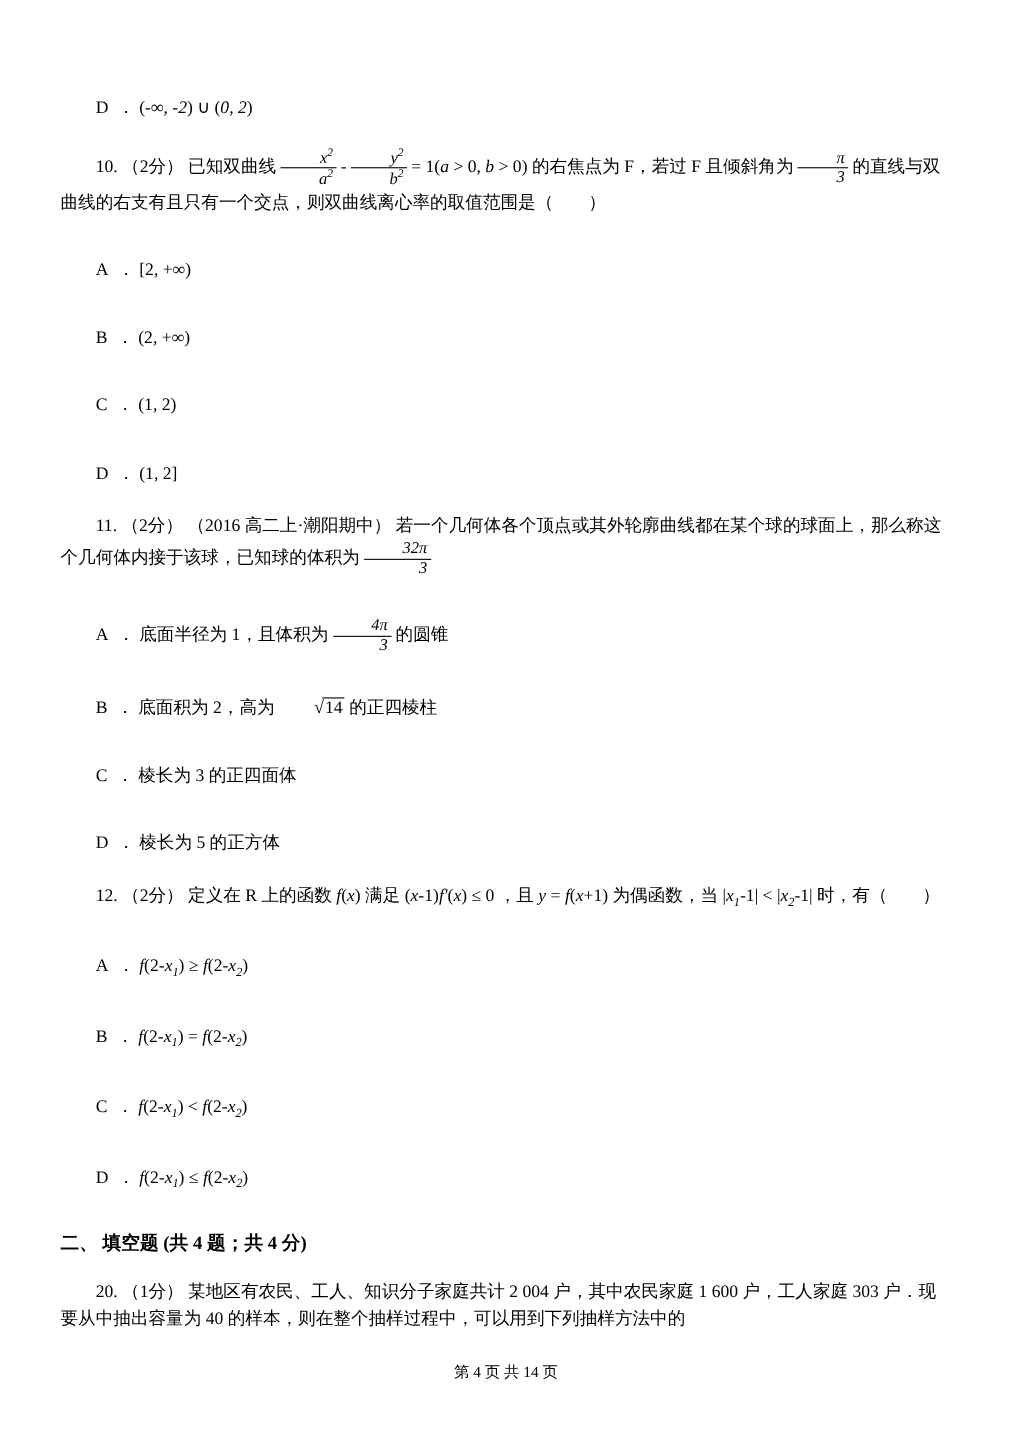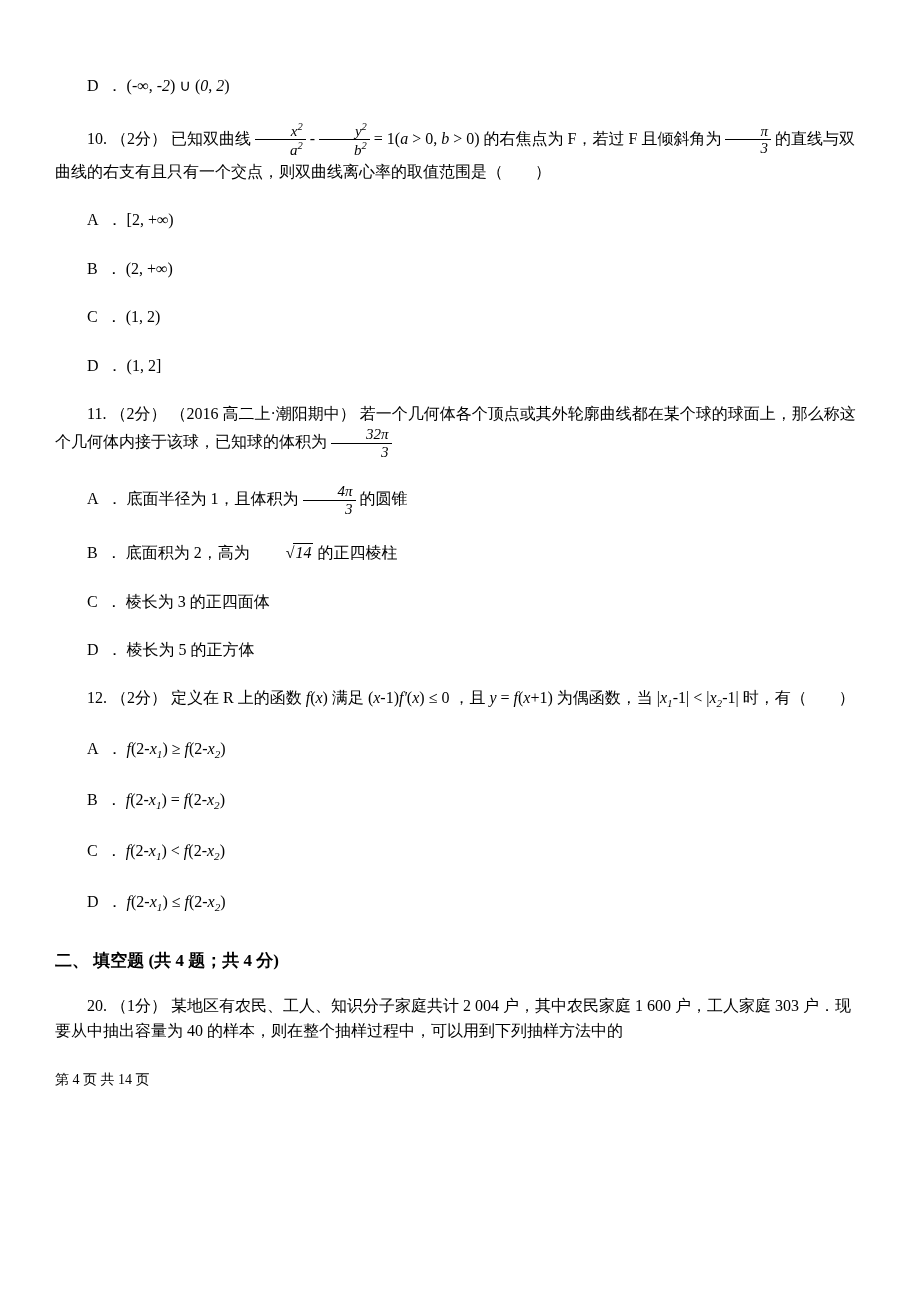--- a/index.html
+++ b/index.html
@@ -11,21 +11,21 @@
       width: 920px;
       margin: 0;
       padding: 50px 55px 30px 55px;
       box-sizing: border-box;
     }
     .question {
       margin-bottom: 12px;
       text-indent: 2em;
     }
     .option {
-      margin: 23px 0 22px 0;
+      margin: 36px 0 22px 0;
       text-indent: 2em;
     }
     .option-label {
       font-family: "Times New Roman", serif;
       margin-right: 8px;
     }
     .math {
       font-family: "Times New Roman", serif;
       font-style: italic;
     }
@@ -52,29 +52,29 @@
     }
     .sqrt {
       font-family: "Times New Roman", serif;
       position: relative;
       display: inline-block;
     }
     .sqrt .rad {
       border-top: 1px solid #000;
       padding: 0 2px;
       margin-left: -1px;
-      font-style: italic;
     }
     .section-header {
       font-family: Liberation Serif, serif;
       font-weight: bold;
       font-size: 17px;
       margin: 30px 0 18px 0;
     }
     .page-footer {
+      text-align: center;
       font-size: 14px;
       margin-top: 25px;
       font-family: "SimSun", serif;
     }
     sup { font-size: 0.7em; }
     sub { font-size: 0.7em; }
   </style>
 </head>
 <body>
 

